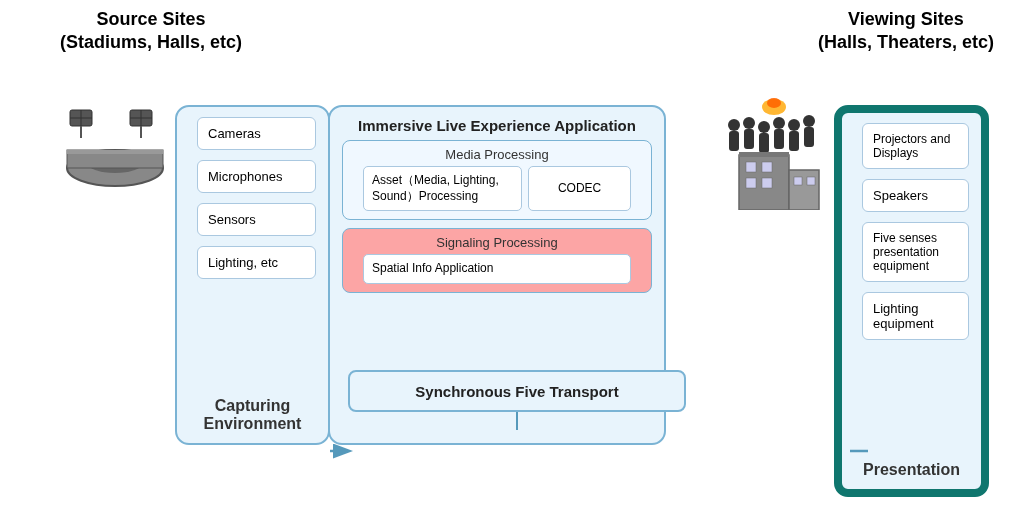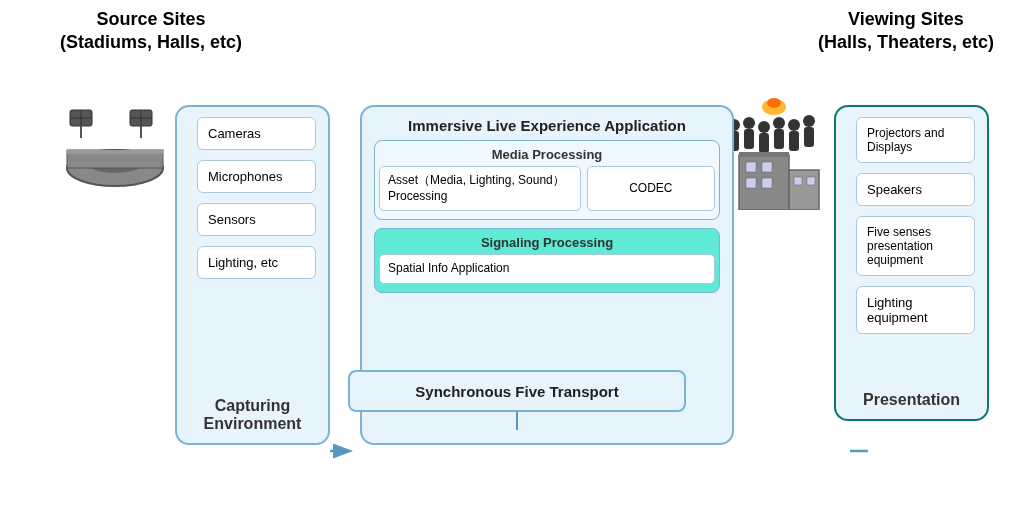--- a/index.html
+++ b/index.html
@@ -50,22 +50,22 @@
       border-radius: 14px;
       background: #e8f4fc;
     }
 
     
     .viewing-box {
       position: absolute;
       top: 105px;
       right: 35px;
       width: 155px;
-      height: 316px;
-      border: 2px solid #0f766e;
+      height: 392px;
+      border: 8px solid #0f766e;
       border-radius: 14px;
       background: #e8f4fc;
     }
 
     
     .item-box {
       background: #fff;
       border: 1px solid #aac8e0;
       border-radius: 6px;
       padding: 8px 10px;
@@ -82,22 +82,22 @@
       text-align: center;
       font-size: 16px;
       font-weight: bold;
       color: #333;
     }
 
     
     .middle-box {
       position: absolute;
       top: 105px;
-      left: 360px;
-      width: 374px;
+      left: 328px;
+      width: 338px;
       height: 340px;
       border: 2px solid #7ab3d4;
       border-radius: 14px;
       background: #e8f4fc;
     }
 
     .middle-title {
       text-align: center;
       font-size: 15px;
       font-weight: bold;
@@ -112,46 +112,45 @@
       border-radius: 8px;
       background: #f0f8ff;
       padding-bottom: 8px;
     }
 
     .inner-section-title {
       text-align: center;
       font-size: 13px;
       color: #333;
       padding: 6px 0 4px;
-      font-weight: bold;
     }
 
     .inner-row {
       display: flex;
       gap: 6px;
-      margin: 0 4px;
+      margin: 0 20px;
     }
 
     .inner-item-box {
       background: #fff;
       border: 1px solid #aac8e0;
       border-radius: 5px;
       padding: 6px 8px;
       font-size: 12px;
       text-align: left;
       flex: 1;
       line-height: 1.3;
     }
 
     
     .signaling-box {
       margin: 8px 12px 0;
       border: 1px solid #7ab3d4;
       border-radius: 8px;
-      background: #5eead4;
+      background: #fca5a5;
       padding-bottom: 8px;
     }
 
     
     .transport-big-box {
       position: absolute;
       left: 348px;
       top: 370px;
       width: 338px;
       height: 42px;

